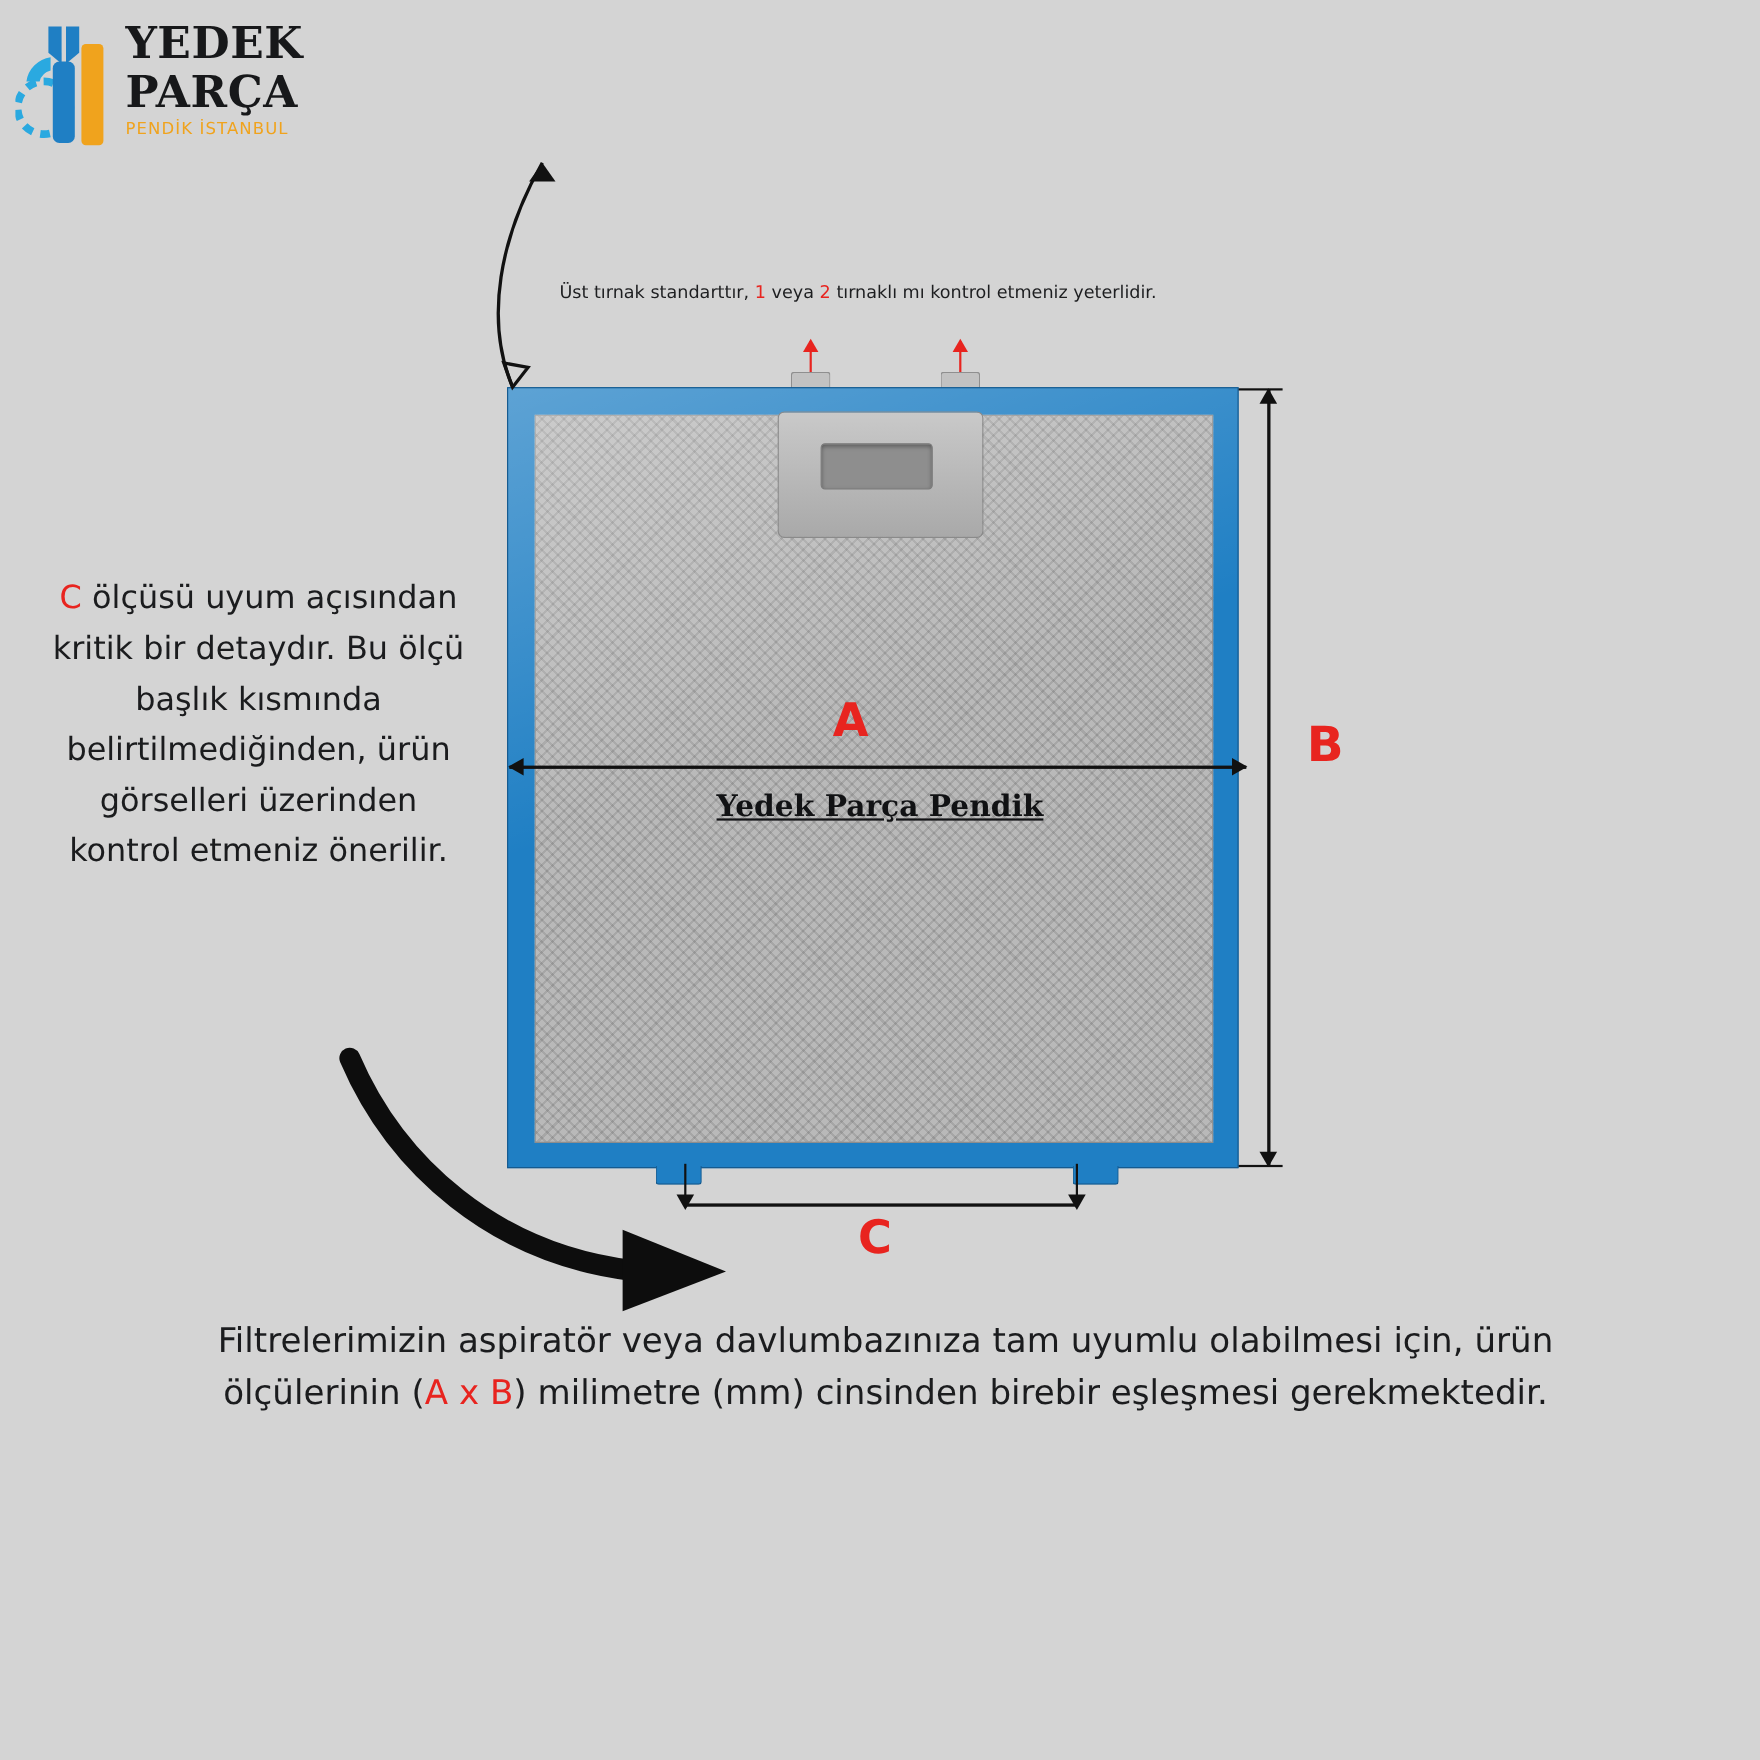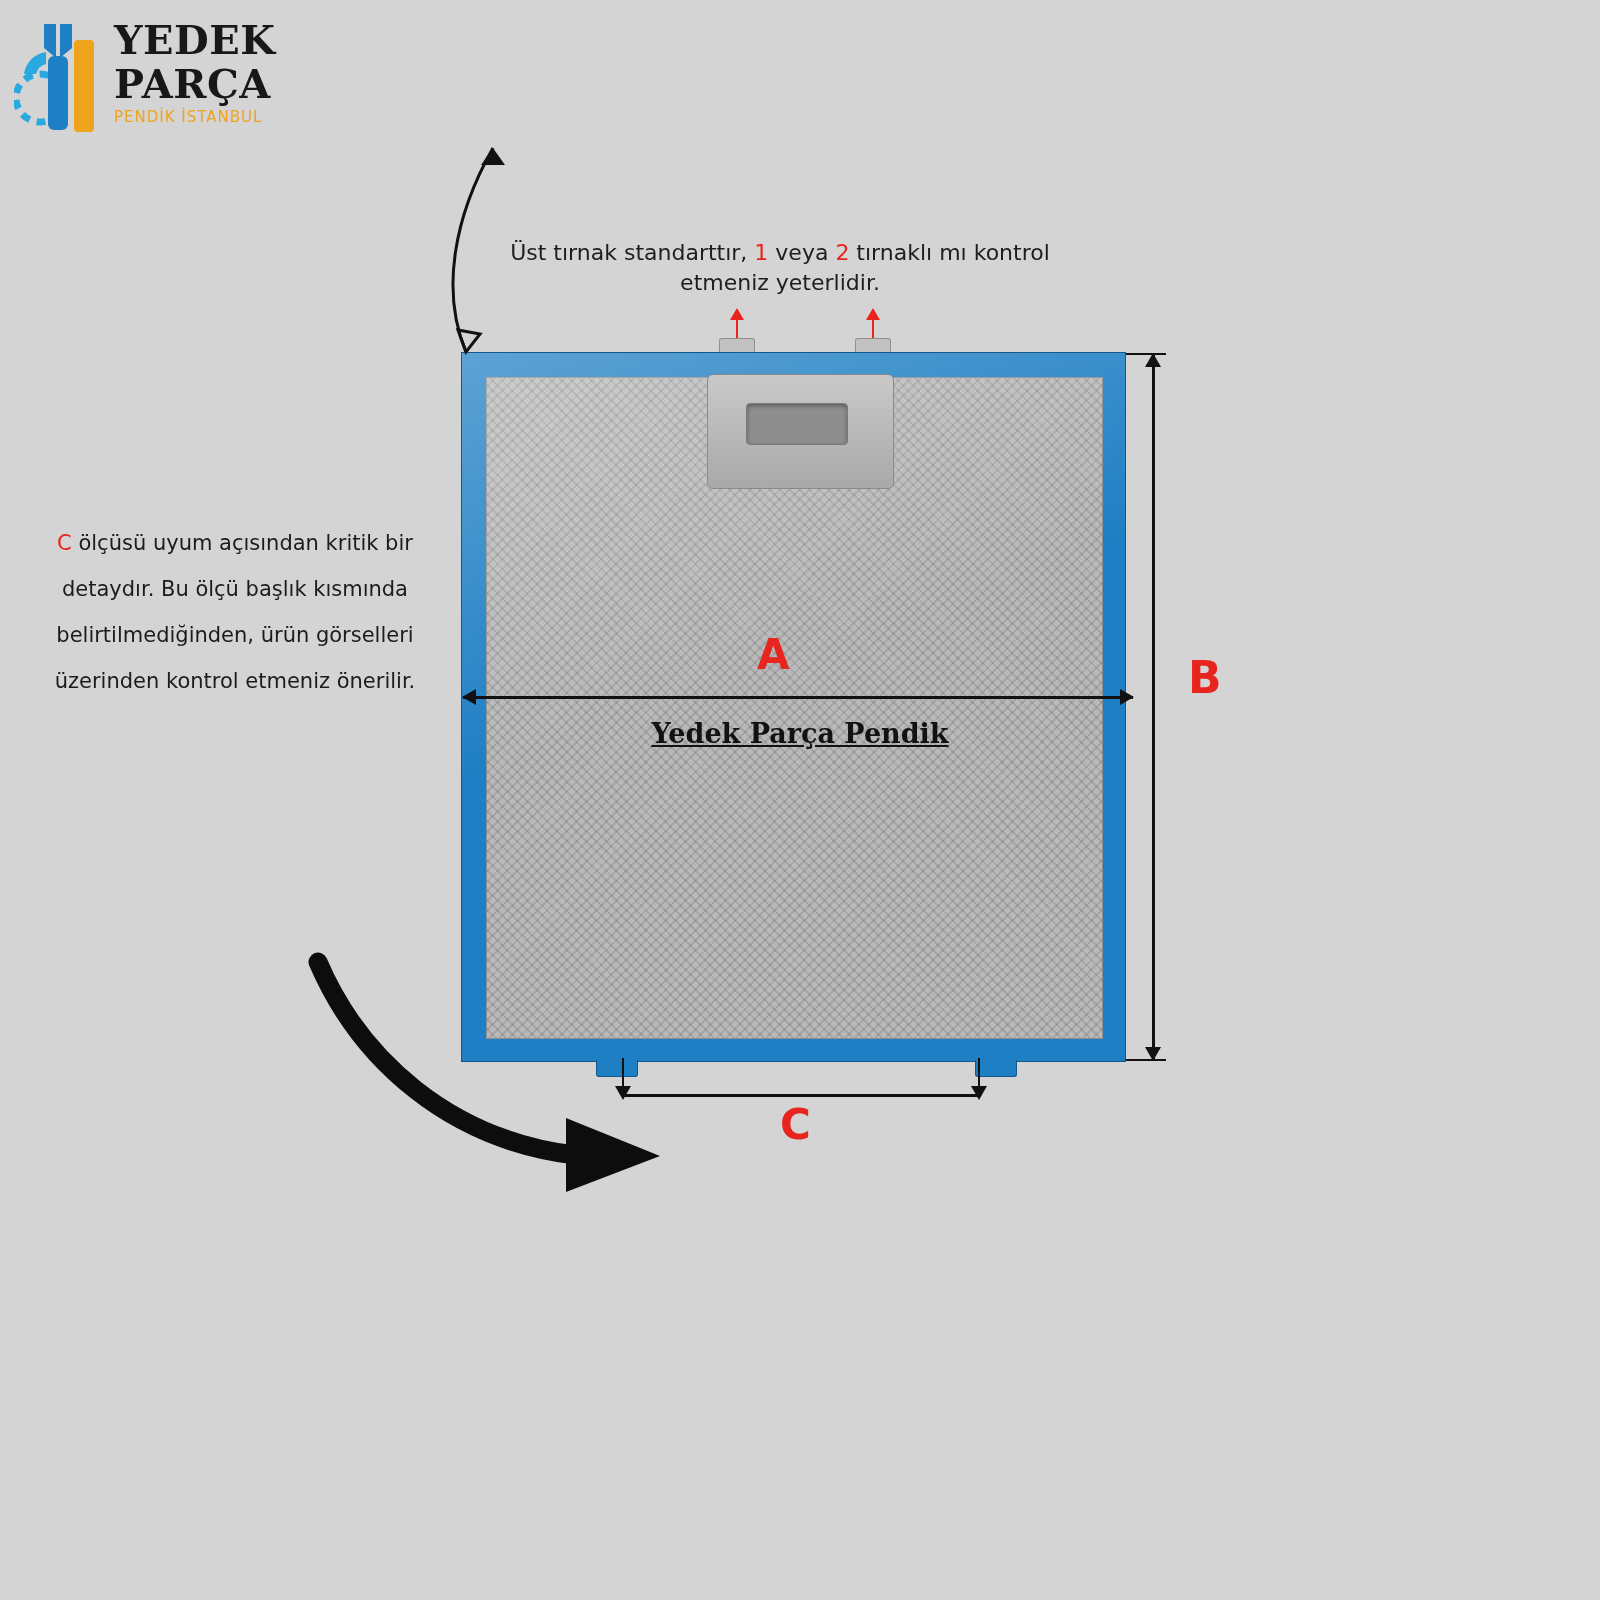--- a/index.html
+++ b/index.html
@@ -70,24 +70,24 @@
     font-weight: bold;
     font-size: 29px;
     line-height: 41px;
     color: #101113;
   }
 
   
   .tirnak-note {
     position: absolute;
     left: 500px;
-    top: 238px;
+    top: 251px;
     width: 560px;
     text-align: center;
-    font-size: 22px;
+    font-size: 16px;
     line-height: 30px;
     color: #1d1e20;
   }
   .tirnak-note .red { color: #e8241f; }
 
   
   .filter-outer {
     position: absolute;
     left: 461px;
     top: 352px;
@@ -306,21 +306,21 @@
   .red-arrow.r1 { left: 736px; }
   .red-arrow.r2 { left: 872px; }
 
   
   .left-para {
     position: absolute;
     left: 36px;
     top: 520px;
     width: 398px;
     text-align: center;
-    font-size: 21px;
+    font-size: 29px;
     line-height: 46px;
     color: #1b1c1e;
   }
   .left-para .red { color: #e8241f; }
 
   
   .bottom-para {
     position: absolute;
     left: 120px;
     top: 1196px;
@@ -409,20 +409,23 @@
 
   <div class="c-arrow c1"></div>
   <div class="c-arrow c2"></div>
   <div class="dim-c-line"></div>
   <div class="label-c">C</div>
 
   <div class="left-para">
     <span class="red">C</span><span> ölçüsü uyum açısından kritik bir detaydır. Bu ölçü başlık kısmında belirtilmediğinden, ürün görselleri üzerinden kontrol etmeniz önerilir.</span>
   </div>
 
+  <div class="bottom-para">
+    <span>Filtrelerimizin aspiratör veya davlumbazınıza tam uyumlu olabilmesi için, ürün ölçülerinin (</span><span class="red">A x B</span><span>) milimetre (mm) cinsinden birebir eşleşmesi gerekmektedir.</span>
+  </div>
 
 
   <svg class="svg-layer">
 
     <path d="M493 148 C 455 215, 440 290, 466 352" fill="none" stroke="#111" stroke-width="3"></path>
     <path d="M466 352 L 458 330 L 480 334 Z" fill="none" stroke="#111" stroke-width="3"></path>
     <path d="M493 148 L 481 165 L 505 165 Z" fill="#111"></path>
 
     <path d="M318 962 C 360 1060, 450 1140, 575 1155" fill="none" stroke="#0d0d0d" stroke-width="19" stroke-linecap="round"></path>
     <path d="M566 1118 L 660 1156 L 566 1192 Z" fill="#0d0d0d"></path>

